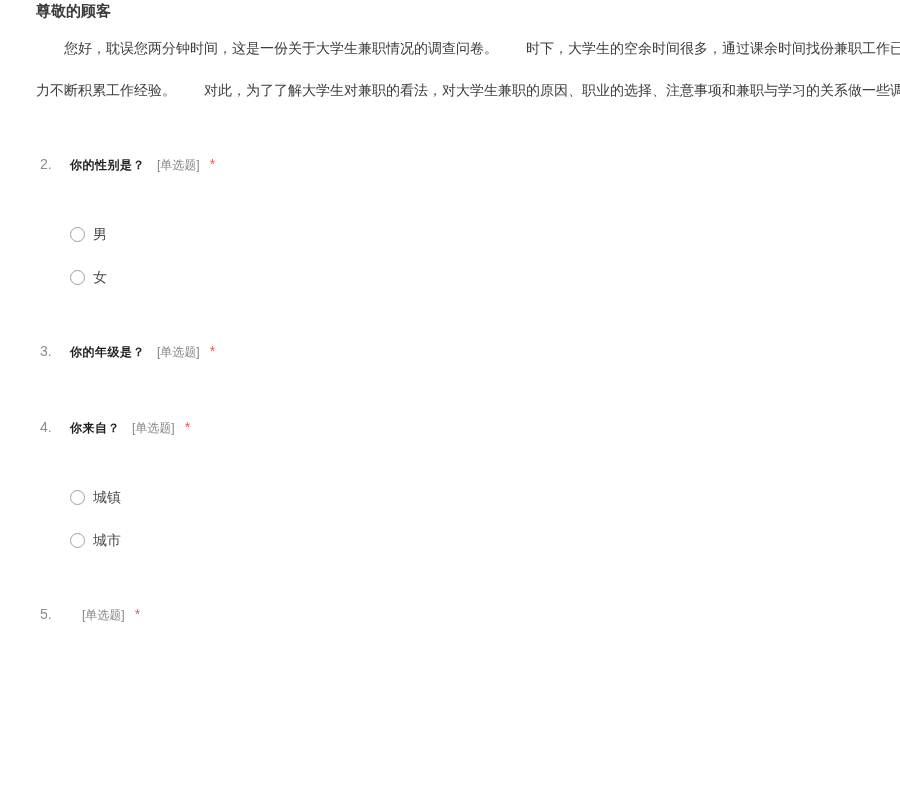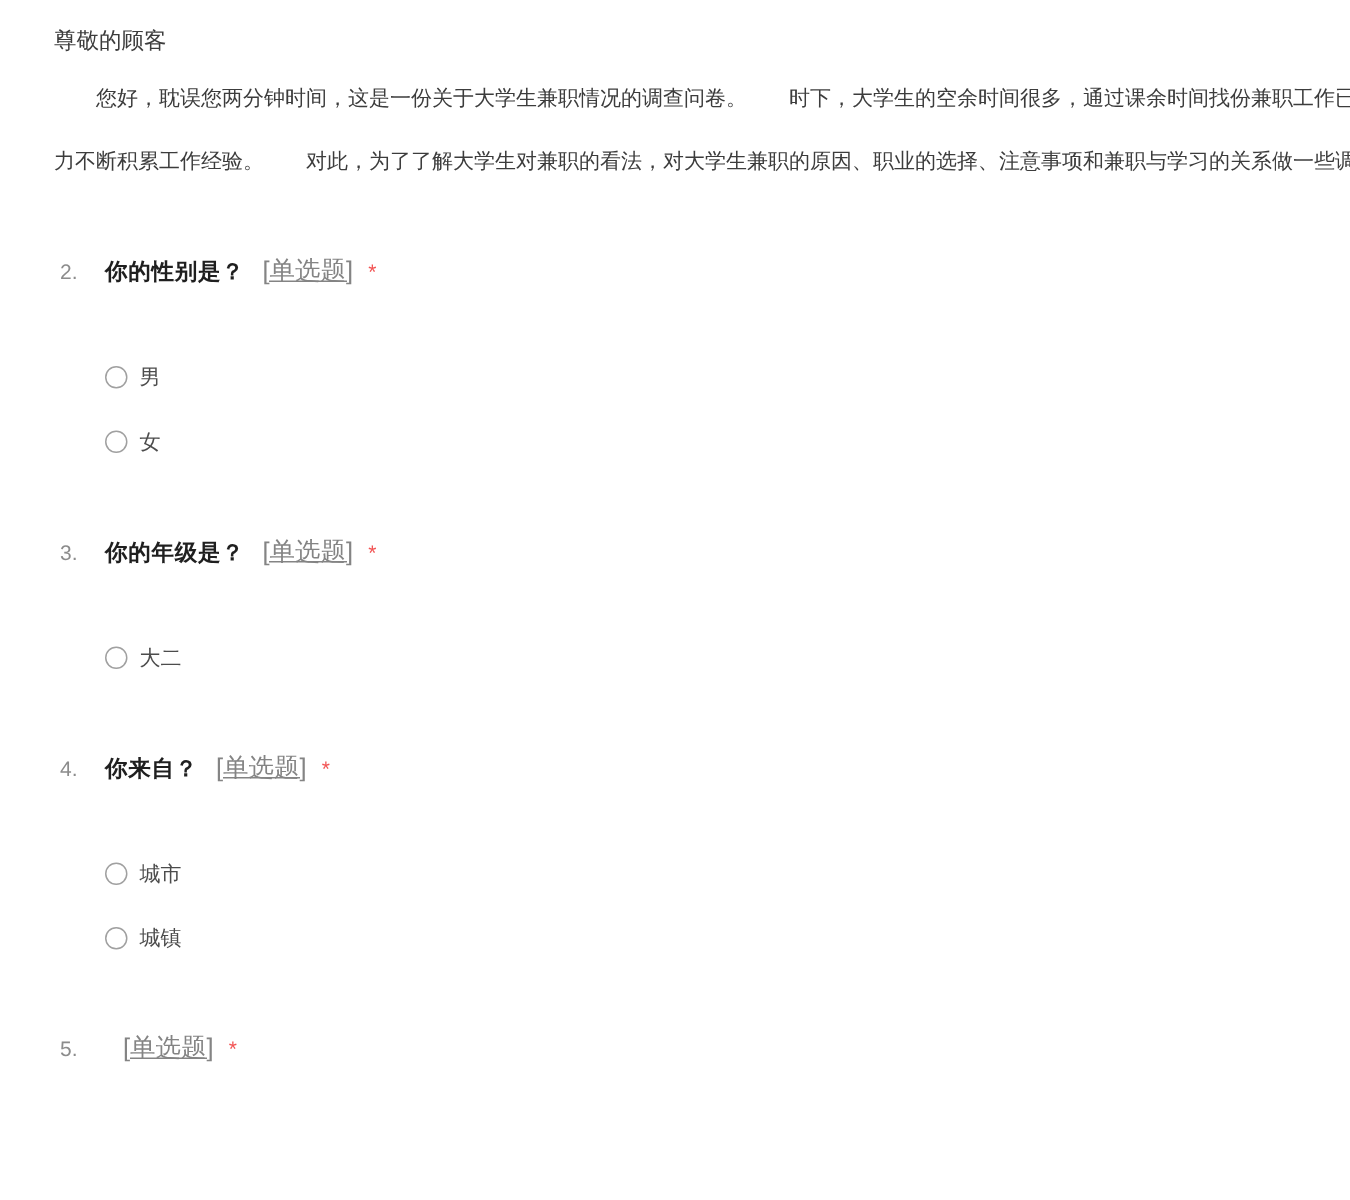--- a/index.html
+++ b/index.html
@@ -7,24 +7,24 @@
     padding: 0;
     background: #ffffff;
   }
   body {
     width: 900px;
     height: 800px;
     overflow: hidden;
     font-family: "Liberation Sans", "DejaVu Sans", sans-serif;
   }
   .page-title {
-    margin: 17px 0 0 36px;
+    margin: 0 0 0 36px;
     font-size: 15px;
     line-height: 22px;
-    font-weight: 400;
+    font-weight: 700;
     color: #3c3c3c;
   }
   .intro {
     margin: 16px 0 0 36px;
     font-size: 14px;
     color: #3c3c3c;
   }
   .intro-line {
     line-height: 20px;
     white-space: nowrap;
@@ -40,30 +40,29 @@
     line-height: 22px;
     white-space: nowrap;
   }
   .q-num {
     flex: none;
     width: 30px;
     font-size: 14px;
     color: #8c8c8c;
   }
   .q-title {
-    font-size: 15px;
+    font-size: 12px;
     font-weight: 700;
     color: #1f1f1f;
     letter-spacing: 0.5px;
   }
   .q-tag {
     margin-left: 12px;
-    font-size: 17px;
+    font-size: 12px;
     color: #848484;
-    text-decoration: underline;
   }
   .q-star {
     margin-left: 10px;
     font-size: 14px;
     color: #f25454;
   }
   .q-options {
     margin-top: 48px;
     padding-left: 70px;
   }
@@ -123,43 +122,39 @@
 
   <section class="question">
     <div class="q-header">
       <span class="q-num">3.</span>
       <span class="q-title">你的年级是？</span>
       <span class="q-tag">[单选题]</span>
       <span class="q-star">*</span>
     </div>
     <div class="q-options">
 
-  <label class="option">
-    <span class="radio"></span>
-    <span class="opt-label">大二</span>
-  </label>
 </div>
   </section>
 
   <section class="question">
     <div class="q-header">
       <span class="q-num">4.</span>
       <span class="q-title">你来自？</span>
       <span class="q-tag">[单选题]</span>
       <span class="q-star">*</span>
     </div>
     <div class="q-options">
   <label class="option">
     <span class="radio"></span>
-    <span class="opt-label">城市</span>
+    <span class="opt-label">城镇</span>
   </label>
 
   <label class="option">
     <span class="radio"></span>
-    <span class="opt-label">城镇</span>
+    <span class="opt-label">城市</span>
   </label>
 
 </div>
   </section>
 
   <section class="question">
     <div class="q-header">
       <span class="q-num">5.</span>
       <span class="q-tag">[单选题]</span>
       <span class="q-star">*</span>

